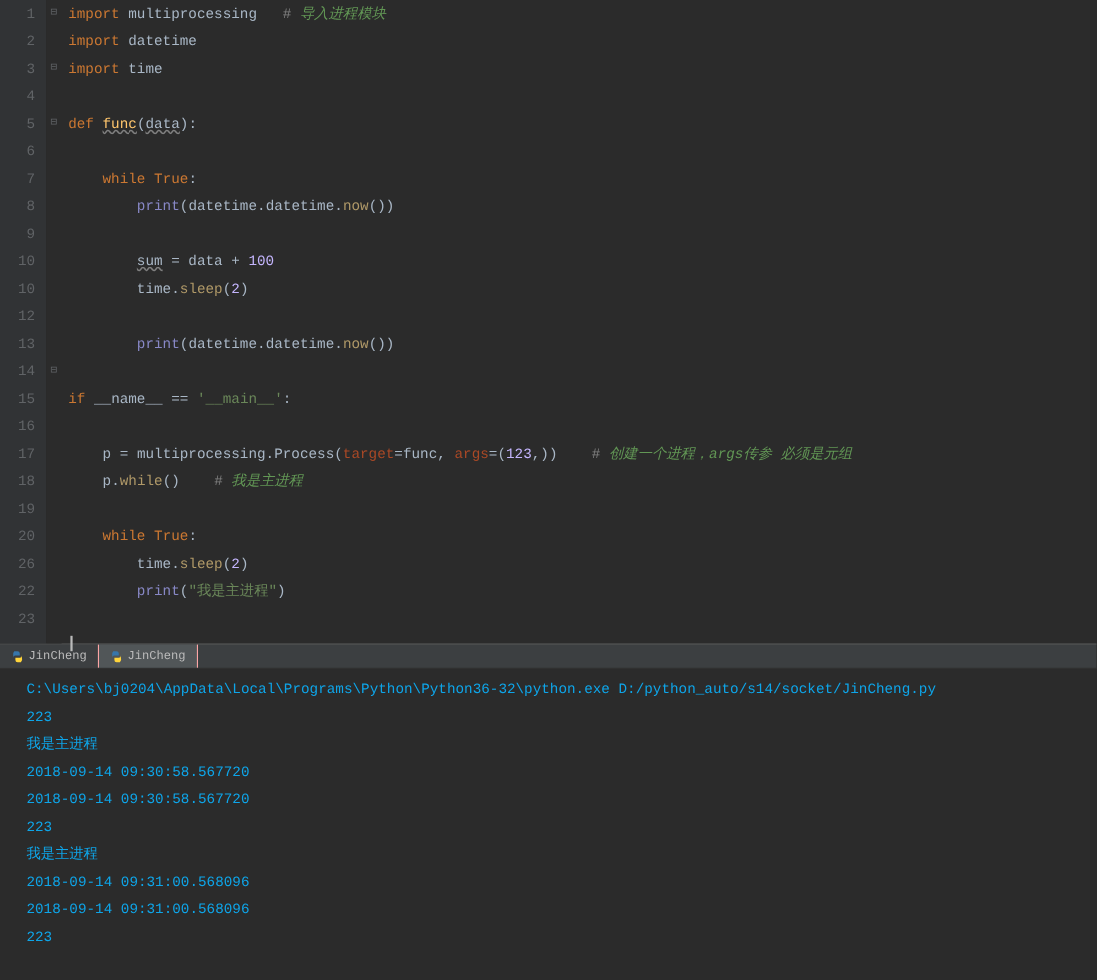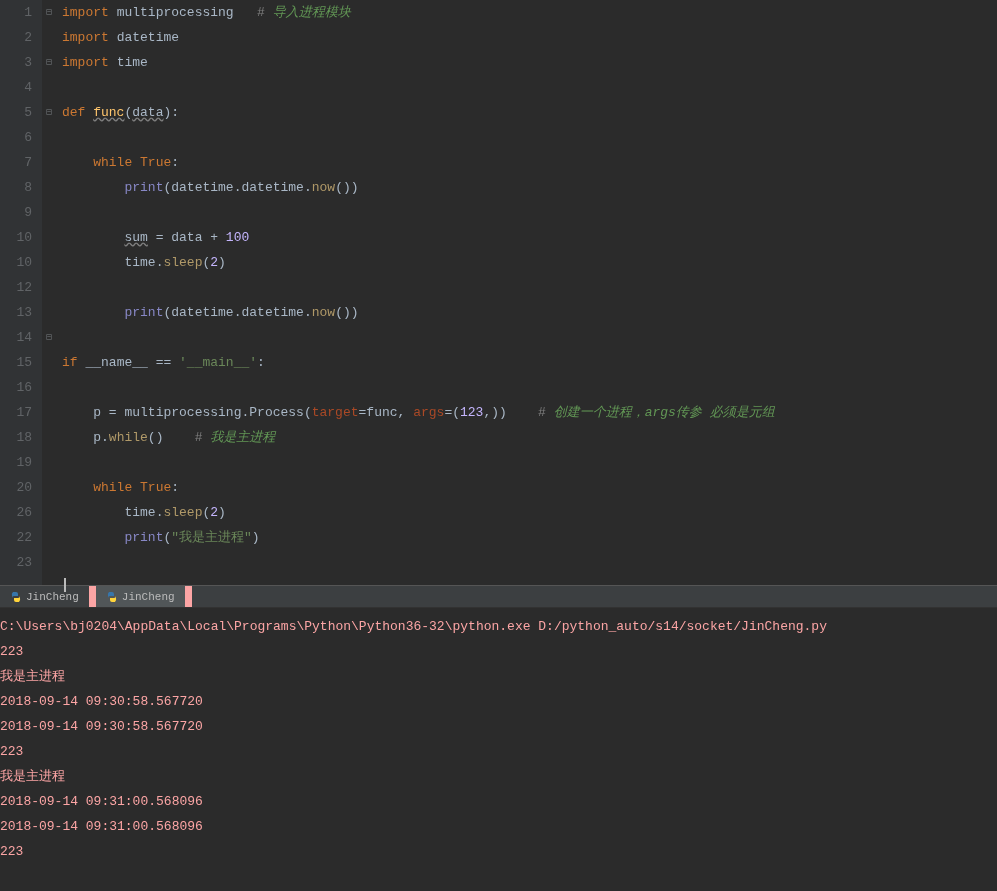--- a/index.html
+++ b/index.html
@@ -78,35 +78,35 @@
     align-items: center;
   }
   .tab {
     height: 100%;
     padding: 0 10px;
     display: flex;
     align-items: center;
     gap: 4px;
     font-size: 11px;
     color: #bbbbbb;
-    border-right: 7px solid #fca5a5;
+    border-right: 1px solid #fca5a5;
     background: #3c3f41;
     cursor: pointer;
   }
   .tab.active {
     background: #515658;
   }
   .tab-icon {
     width: 12px; height: 12px;
     display: inline-flex; align-items: center; justify-content: center;
   }
   .console {
     background: #2b2b2b;
-    color: #fca5a5;
-    padding: 6px 0;
+    color: #0ea5e9;
+    padding: 6px 24px;
     height: calc(891px - 585px - 23px);
     overflow: hidden;
   }
   .console-line {
     line-height: 25px;
     white-space: pre;
   }
 </style>
 </head>
 <body>

